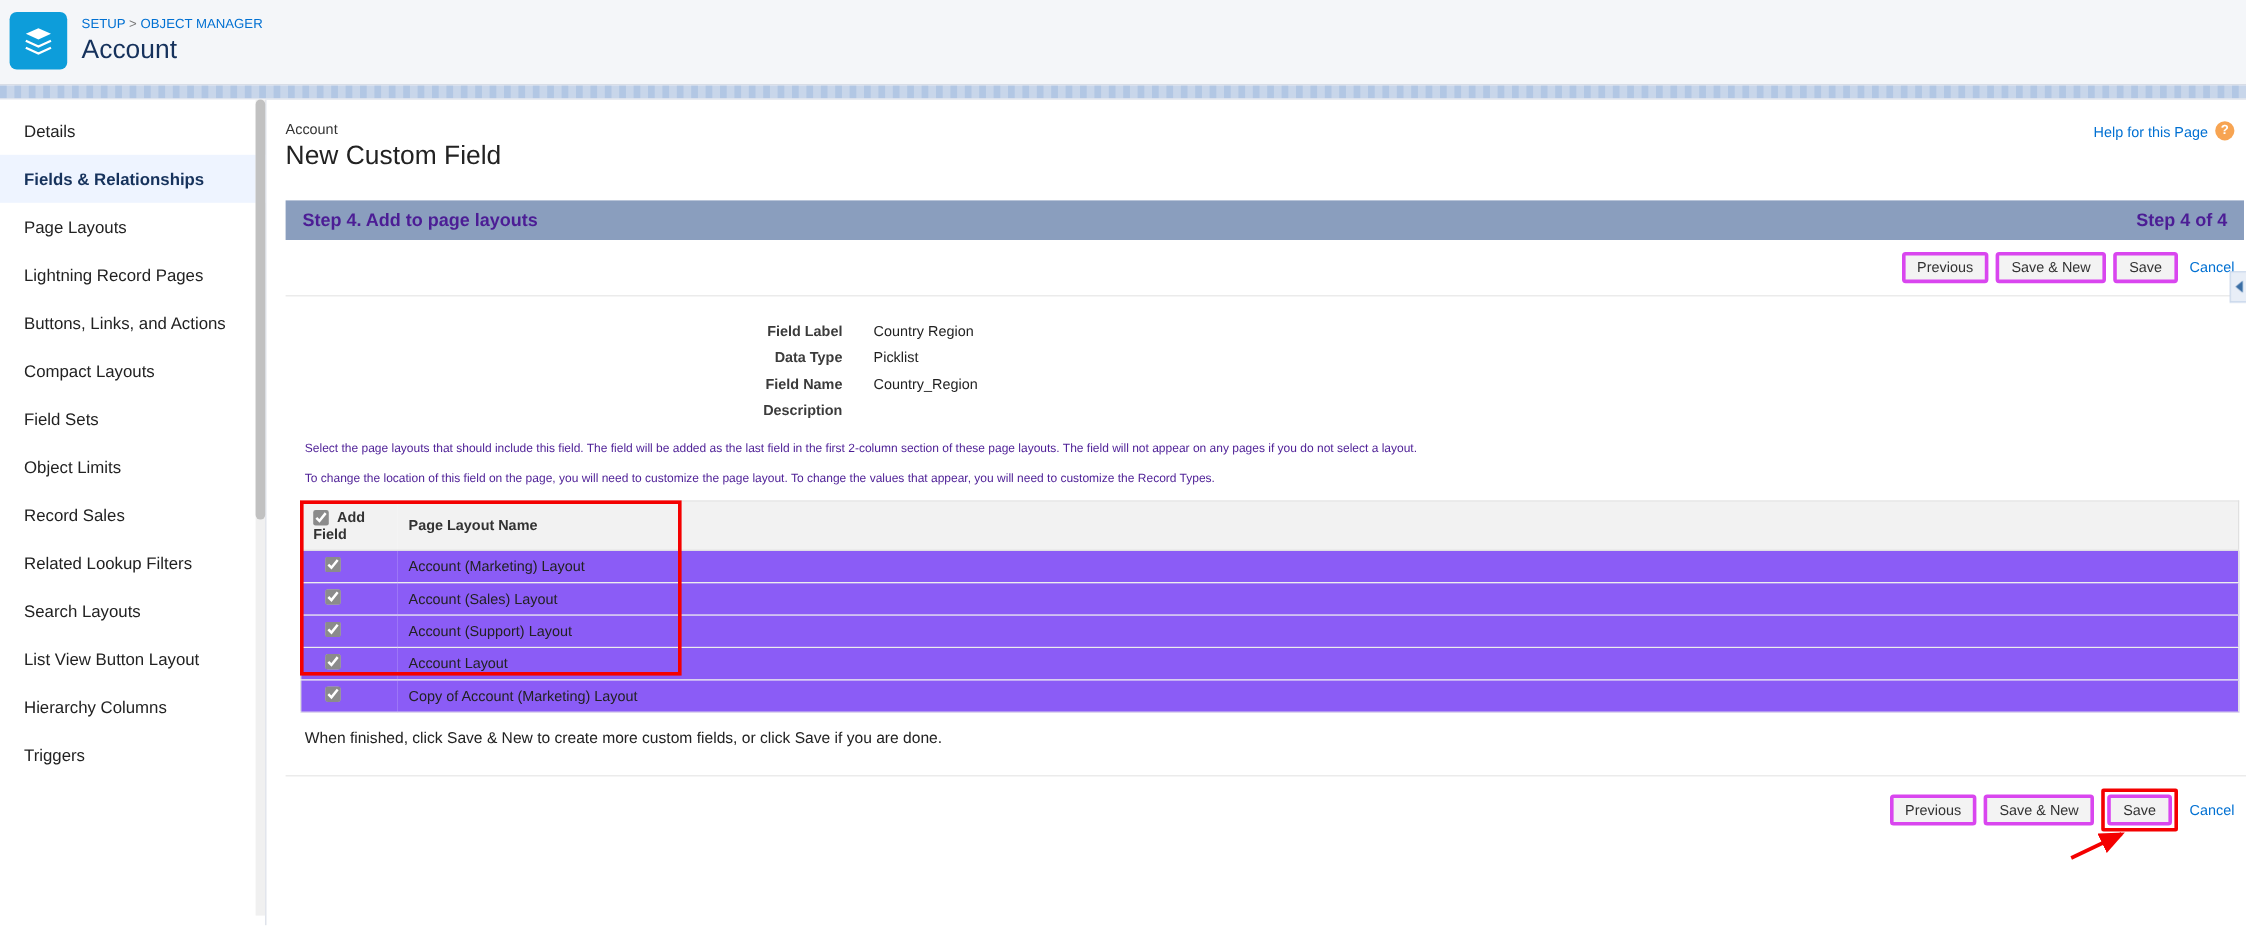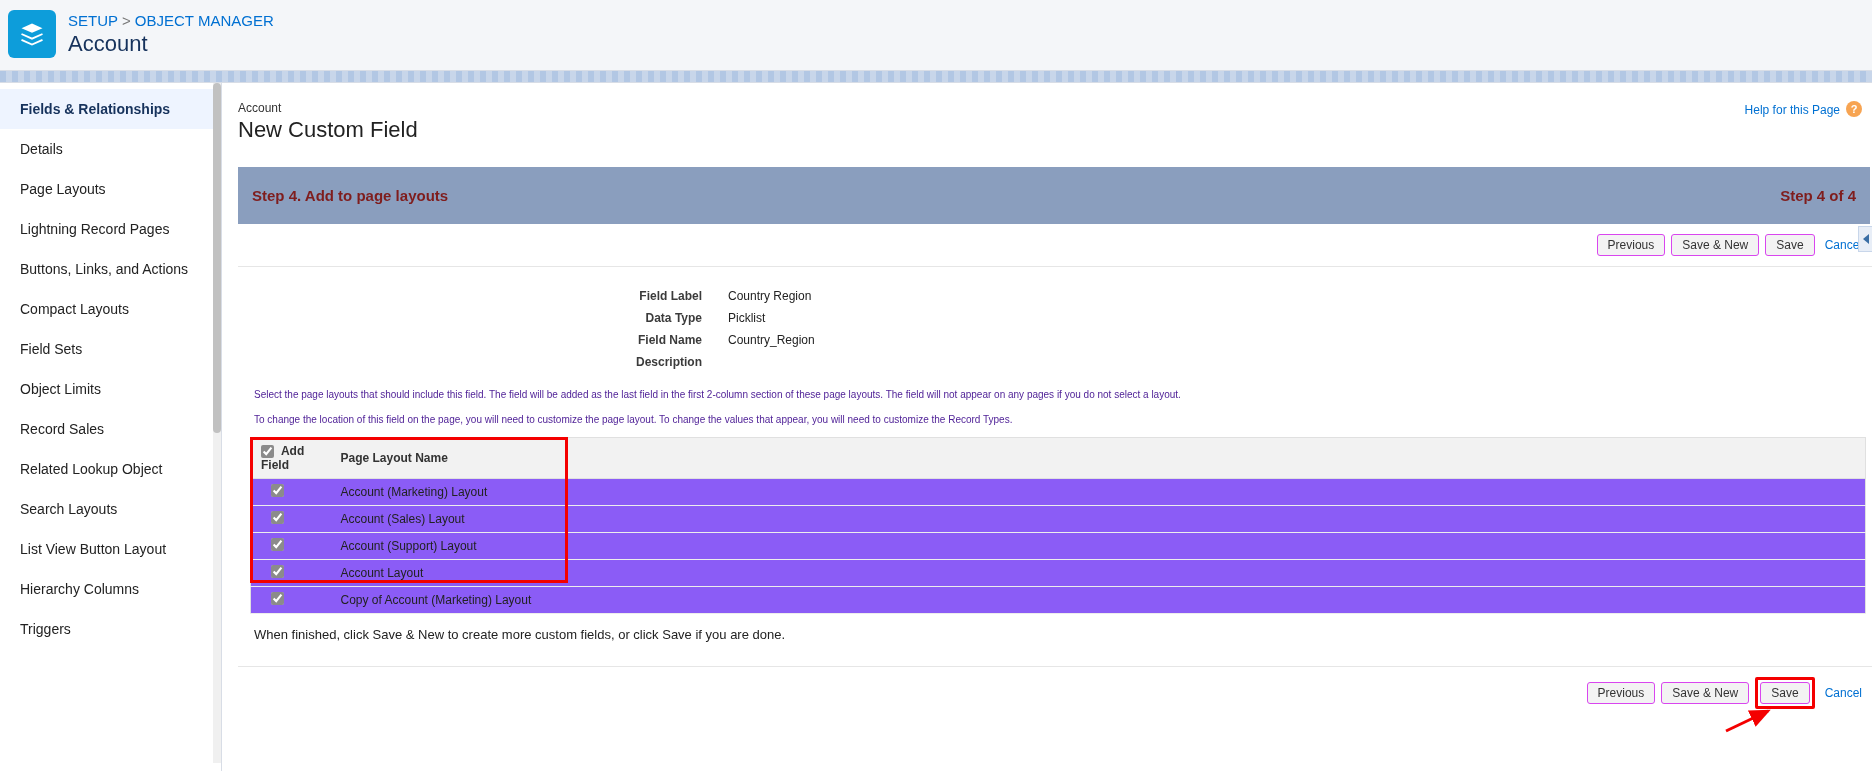--- a/index.html
+++ b/index.html
@@ -21,21 +21,21 @@
     border-bottom: 1px solid #d8dde6;
   }
   .app-icon {
     width: 48px; height: 48px; border-radius: 6px;
     background: #0d9dda;
     display: flex; align-items: center; justify-content: center;
     margin-right: 12px;
   }
   .app-icon svg { width: 28px; height: 28px; }
   .header-text { display: flex; flex-direction: column; }
-  .breadcrumb { font-size: 15px; color: #777; }
+  .breadcrumb { font-size: 11px; color: #777; }
   .breadcrumb a { color: #0070d2; text-decoration: none; }
   .header-title { font-size: 22px; font-weight: 400; color: #16325c; margin-top: 2px; }
 
   
   .body-row { display: flex; }
   .sidebar {
     width: 222px; border-right: 1px solid #d8dde6;
     background: #fff;
     padding-top: 6px;
     min-height: 688px;
@@ -70,33 +70,33 @@
   }
   .help-icon {
     width: 16px; height: 16px; border-radius: 50%;
     background: #f7a452; color: #fff;
     display: inline-flex; align-items: center; justify-content: center;
     font-size: 11px; font-weight: bold;
   }
 
   
   .step-banner {
-    background: #8a9ebe; color: #7f1d1d;
+    background: #8a9ebe; color: #4c1d95;
     display: flex; justify-content: space-between; align-items: center;
-    padding: 20px 14px; font-size: 15px; font-weight: 600;
+    padding: 8px 14px; font-size: 15px; font-weight: 600;
     margin-right: 2px;
   }
   .button-bar {
     display: flex; justify-content: flex-end; gap: 6px;
     padding: 10px 6px 10px 0; align-items: center;
     border-bottom: 1px solid #e6e6e6;
   }
   .button-bar.bottom { border-bottom: none; border-top: 1px solid #e6e6e6; margin-top: 24px; }
   .btn {
-    background: #f3f3f3; border: 1px solid #d946ef; border-radius: 3px;
+    background: #f3f3f3; border: 3px solid #d946ef; border-radius: 3px;
     padding: 3px 10px; font-size: 12px; cursor: pointer;
     color: #333;
   }
   .cancel-link { color: #0070d2; text-decoration: none; font-size: 12px; padding: 0 4px; }
 
   
   .field-summary { margin: 18px 0 14px 0; }
   .field-row { display: flex; align-items: baseline; padding: 4px 0; font-size: 12px; }
   .field-label { width: 490px; text-align: right; color: #3b3b3b; font-weight: 600; padding-right: 26px; }
   .field-value { color: #222; }
@@ -164,30 +164,30 @@
       <a href="#">OBJECT MANAGER</a>
     </div>
     <div class="header-title">Account</div>
   </div>
 </div>
 <div class="pattern-strip"></div>
 
 <div class="body-row">
 
   <div class="sidebar">
+    <div class="sidebar-item">Details</div>
     <div class="sidebar-item active">Fields &amp; Relationships</div>
-    <div class="sidebar-item">Details</div>
     <div class="sidebar-item">Page Layouts</div>
     <div class="sidebar-item">Lightning Record Pages</div>
     <div class="sidebar-item">Buttons, Links, and Actions</div>
     <div class="sidebar-item">Compact Layouts</div>
     <div class="sidebar-item">Field Sets</div>
     <div class="sidebar-item">Object Limits</div>
     <div class="sidebar-item">Record Sales</div>
-    <div class="sidebar-item">Related Lookup Object</div>
+    <div class="sidebar-item">Related Lookup Filters</div>
     <div class="sidebar-item">Search Layouts</div>
     <div class="sidebar-item">List View Button Layout</div>
     <div class="sidebar-item">Hierarchy Columns</div>
     <div class="sidebar-item">Triggers</div>
     <div class="sidebar-scrollbar"></div>
     <div class="sidebar-thumb"></div>
   </div>
 
   <div class="main">
     <div class="page-eyebrow">Account</div>

